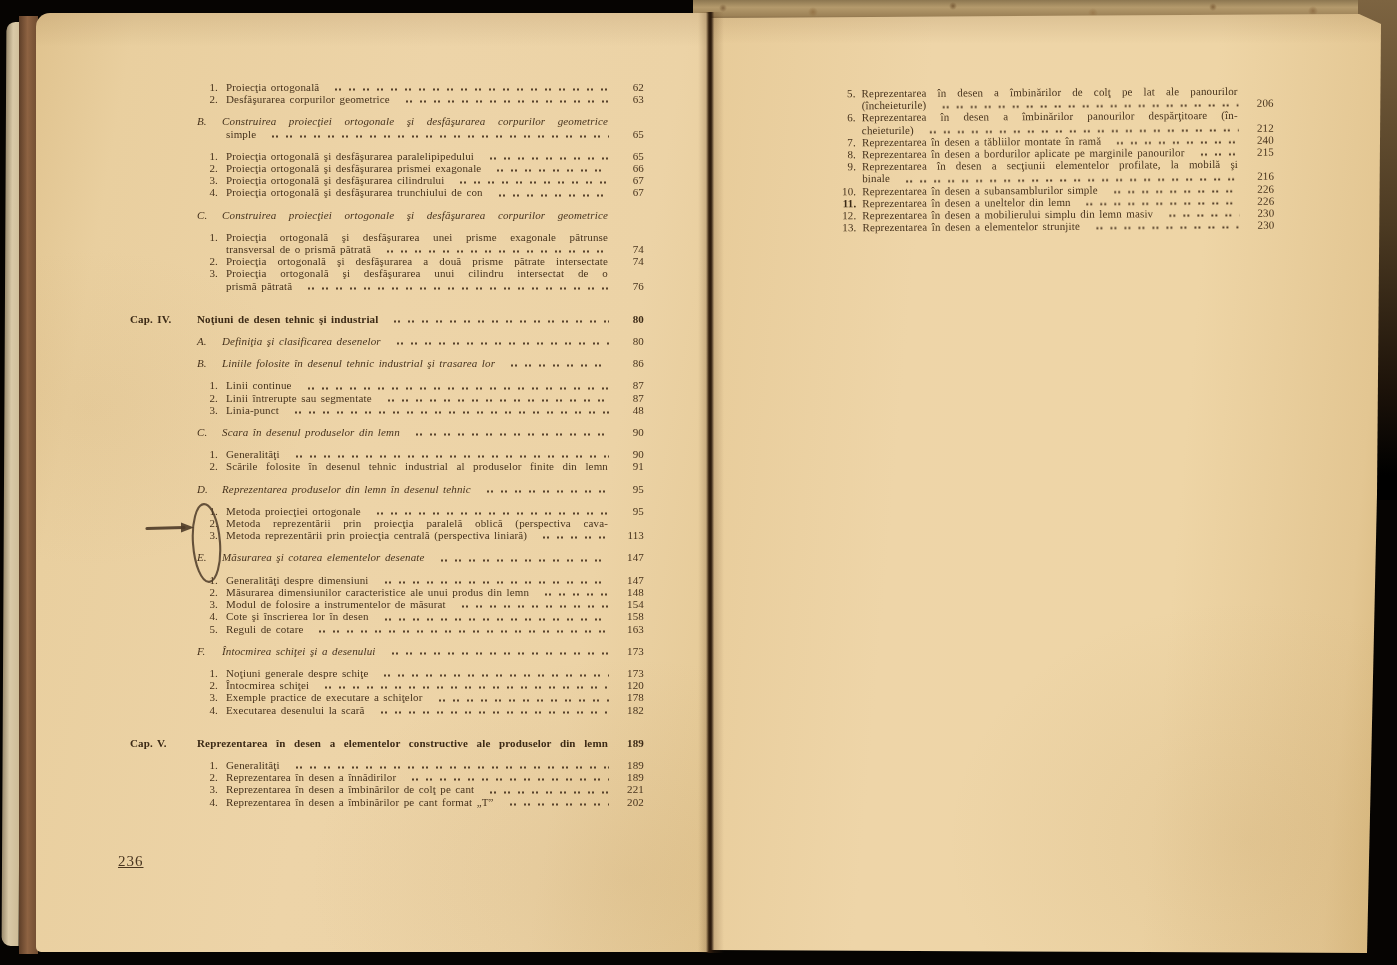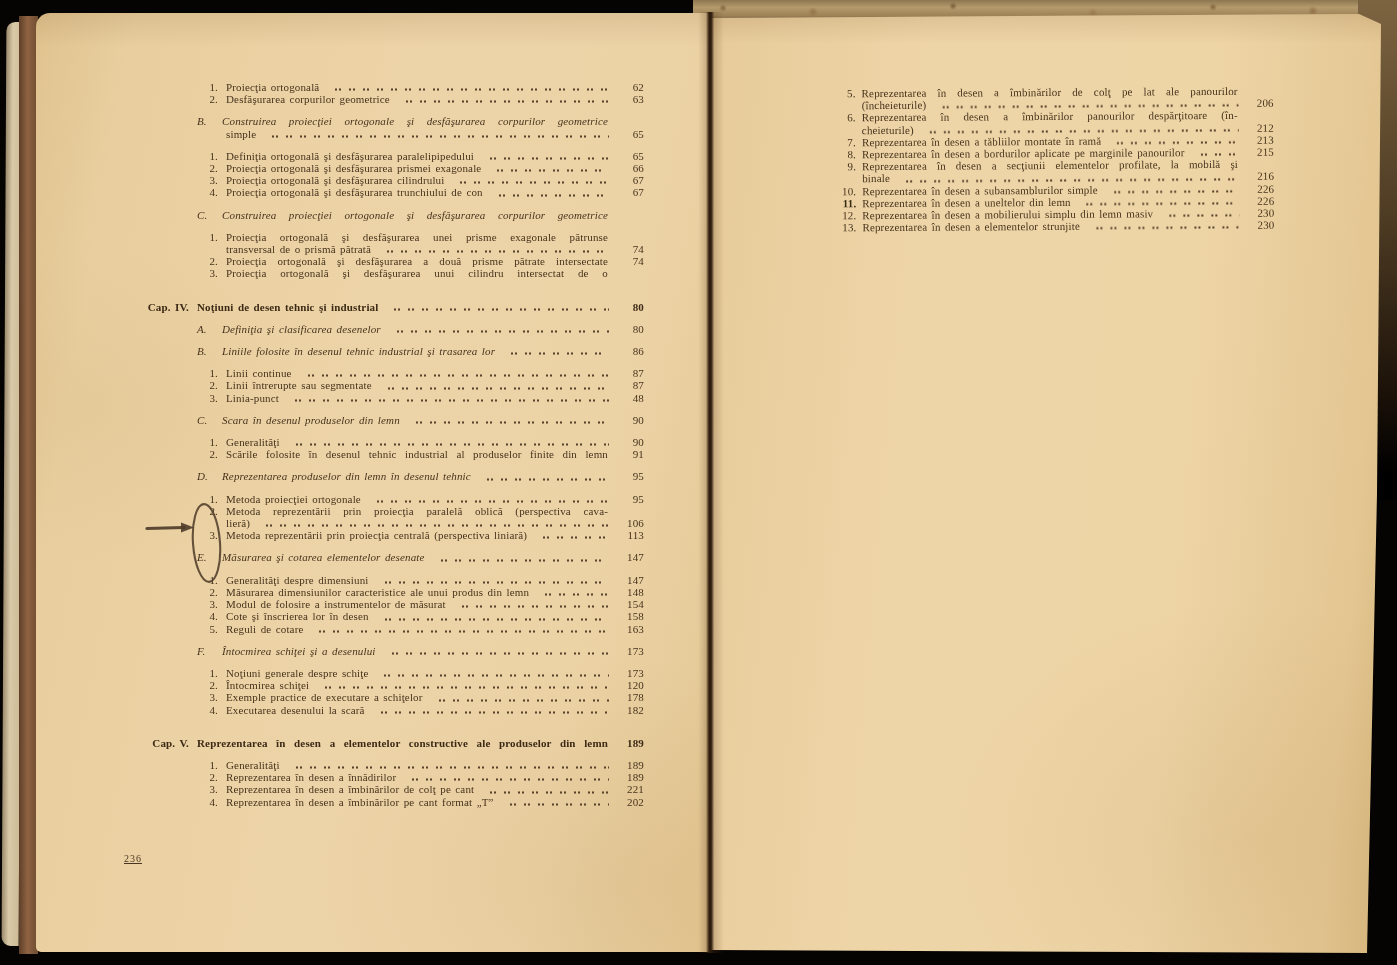--- a/index.html
+++ b/index.html
@@ -64,21 +64,21 @@
     position:absolute;font-size:11px;line-height:12.2px;
     letter-spacing:.15px;word-spacing:1.5px;
   }
   .toc-left{left:94px;top:68px;width:514px;}
   .toc-right{left:124px;top:72px;width:440px;transform:rotate(-.35deg);}
   .toc-line{display:flex;align-items:baseline;}
   .g1{margin-top:10px;}
   .g2{margin-top:21px;}
   .lbl{flex:0 0 auto;}
   .chapter{font-weight:bold;color:#3c2a16;}
-  .chapter .lbl{width:59px;margin-right:8px;text-align:right;}
+  .chapter .lbl{width:59px;margin-right:8px;}
   .section{font-style:italic;}
   .section .lbl{width:17px;margin-right:8px;}
   .item .lbl{width:14px;margin-right:8px;text-align:right;}
   .toc-right .item .lbl{width:22px;margin-right:6px;text-align:right;}
   .cont{padding-left:96px;}
   .toc-right .cont{padding-left:28px;}
   .item{padding-left:74px;}
   .toc-right .item{padding-left:0;}
   .section{padding-left:67px;}
   .txt{flex:0 1 auto;white-space:nowrap;}
@@ -89,21 +89,21 @@
     margin:0 5px 2px 10px;
     background-image:
       radial-gradient(circle,#57422b 1px,rgba(0,0,0,0) 1.25px),
       radial-gradient(circle,#57422b 1px,rgba(0,0,0,0) 1.25px);
     background-size:14px 3px,14px 3px;
     background-position:0 100%,4px 100%;
     background-repeat:repeat-x,repeat-x;
   }
   .pg{flex:0 0 auto;width:30px;text-align:right;font-style:normal;font-weight:normal;color:#47331d;}
   .chapter .pg{font-weight:bold;color:#3c2a16;}
-  .folio{position:absolute;left:88px;top:840px;font-size:10px;letter-spacing:1px;color:#4a3620;text-decoration:underline;}
+  .folio{position:absolute;left:82px;top:840px;font-size:15px;letter-spacing:1px;color:#4a3620;text-decoration:underline;}
   .annotation-layer{position:absolute;left:0;top:0;width:1397px;height:965px;z-index:6;pointer-events:none;}
 </style>
 </head>
 <body>
 
 <div class="scene">
   <div class="page-stack-left"></div>
   <div class="cover-strip-left"></div>
   <div class="cover-top"></div>
   <div class="cover-right"></div>
@@ -127,21 +127,21 @@
           <span class="txt fill">Construirea proiecţiei ortogonale şi desfăşurarea corpurilor geometrice</span>
           <span class="pg"></span>
         </div>
         <div class="toc-line cont">
           <span class="txt">simple</span>
           <span class="leader"></span>
           <span class="pg">65</span>
         </div>
         <div class="toc-line item g1">
           <span class="lbl">1.</span>
-          <span class="txt">Definiţia ortogonală şi desfăşurarea paralelipipedului</span>
+          <span class="txt">Proiecţia ortogonală şi desfăşurarea paralelipipedului</span>
           <span class="leader"></span>
           <span class="pg">65</span>
         </div>
         <div class="toc-line item">
           <span class="lbl">2.</span>
           <span class="txt">Proiecţia ortogonală şi desfăşurarea prismei exagonale</span>
           <span class="leader"></span>
           <span class="pg">66</span>
         </div>
         <div class="toc-line item">
@@ -173,20 +173,25 @@
         </div>
         <div class="toc-line item">
           <span class="lbl">2.</span>
           <span class="txt fill">Proiecţia ortogonală şi desfăşurarea a două prisme pătrate intersectate</span>
           <span class="pg">74</span>
         </div>
         <div class="toc-line item">
           <span class="lbl">3.</span>
           <span class="txt fill">Proiecţia ortogonală şi desfăşurarea unui cilindru intersectat de o</span>
           <span class="pg"></span>
+        </div>
+        <div class="toc-line cont">
+          <span class="txt">prismă pătrată</span>
+          <span class="leader"></span>
+          <span class="pg">76</span>
         </div>
         <div class="toc-line chapter g2">
           <span class="lbl">Cap. IV.</span>
           <span class="txt">Noţiuni de desen tehnic şi industrial</span>
           <span class="leader"></span>
           <span class="pg">80</span>
         </div>
         <div class="toc-line section g1">
           <span class="lbl">A.</span>
           <span class="txt">Definiţia şi clasificarea desenelor</span>
@@ -243,25 +248,20 @@
         <div class="toc-line item g1">
           <span class="lbl">1.</span>
           <span class="txt">Metoda proiecţiei ortogonale</span>
           <span class="leader"></span>
           <span class="pg">95</span>
         </div>
         <div class="toc-line item">
           <span class="lbl">2.</span>
           <span class="txt fill">Metoda reprezentării prin proiecţia paralelă oblică (perspectiva cava-</span>
           <span class="pg"></span>
-        </div>
-        <div class="toc-line cont">
-          <span class="txt">lieră)</span>
-          <span class="leader"></span>
-          <span class="pg">106</span>
         </div>
         <div class="toc-line item">
           <span class="lbl">3.</span>
           <span class="txt">Metoda reprezentării prin proiecţia centrală (perspectiva liniară)</span>
           <span class="leader"></span>
           <span class="pg">113</span>
         </div>
         <div class="toc-line section g1">
           <span class="lbl">E.</span>
           <span class="txt">Măsurarea şi cotarea elementelor desenate</span>
@@ -380,21 +380,21 @@
         </div>
         <div class="toc-line cont">
           <span class="txt">cheieturile)</span>
           <span class="leader"></span>
           <span class="pg">212</span>
         </div>
         <div class="toc-line item">
           <span class="lbl">7.</span>
           <span class="txt">Reprezentarea în desen a tăbliilor montate în ramă</span>
           <span class="leader"></span>
-          <span class="pg">213</span>
+          <span class="pg">240</span>
         </div>
         <div class="toc-line item">
           <span class="lbl">8.</span>
           <span class="txt">Reprezentarea în desen a bordurilor aplicate pe marginile panourilor</span>
           <span class="leader"></span>
           <span class="pg">215</span>
         </div>
         <div class="toc-line item">
           <span class="lbl">9.</span>
           <span class="txt fill">Reprezentarea în desen a secţiunii elementelor profilate, la mobilă şi</span>

